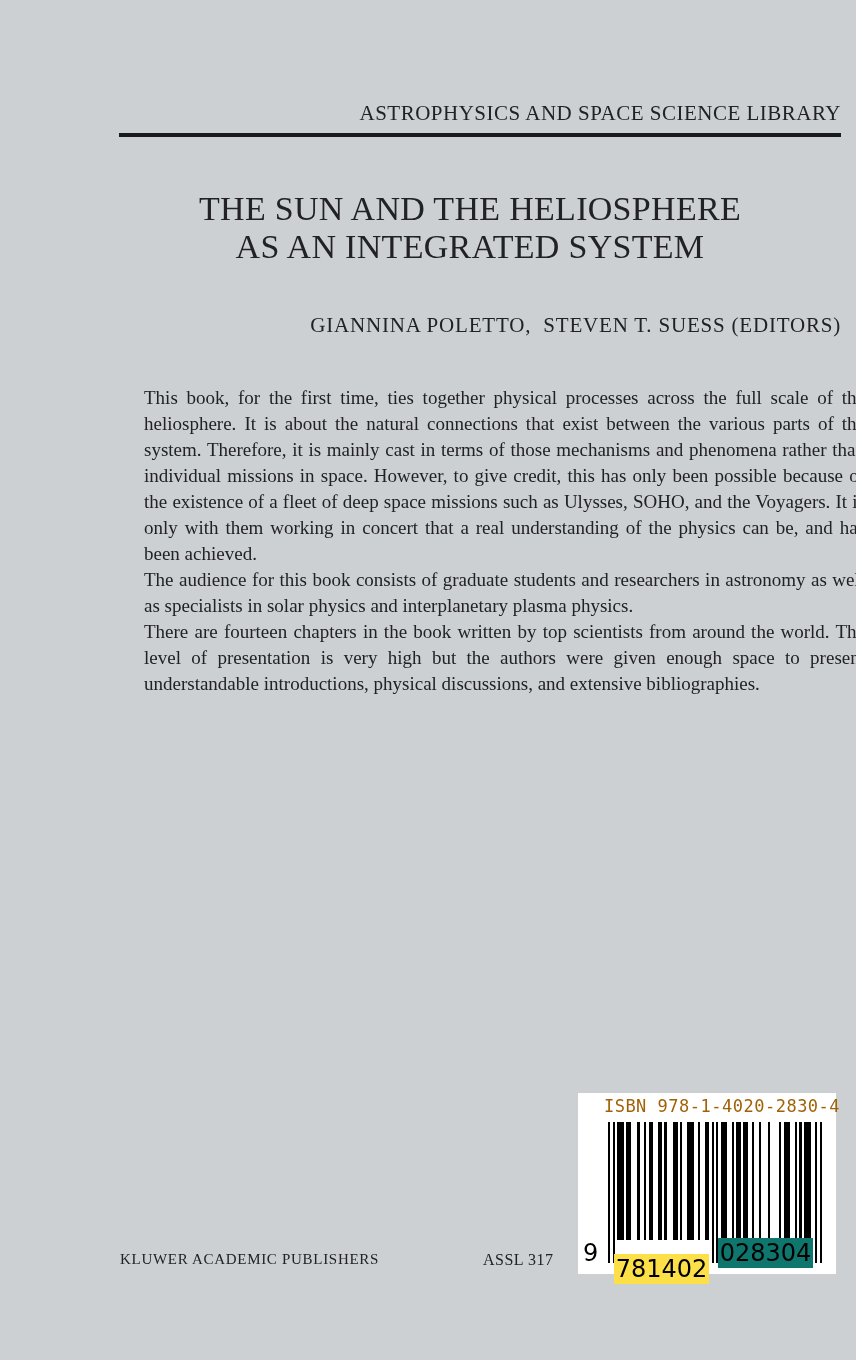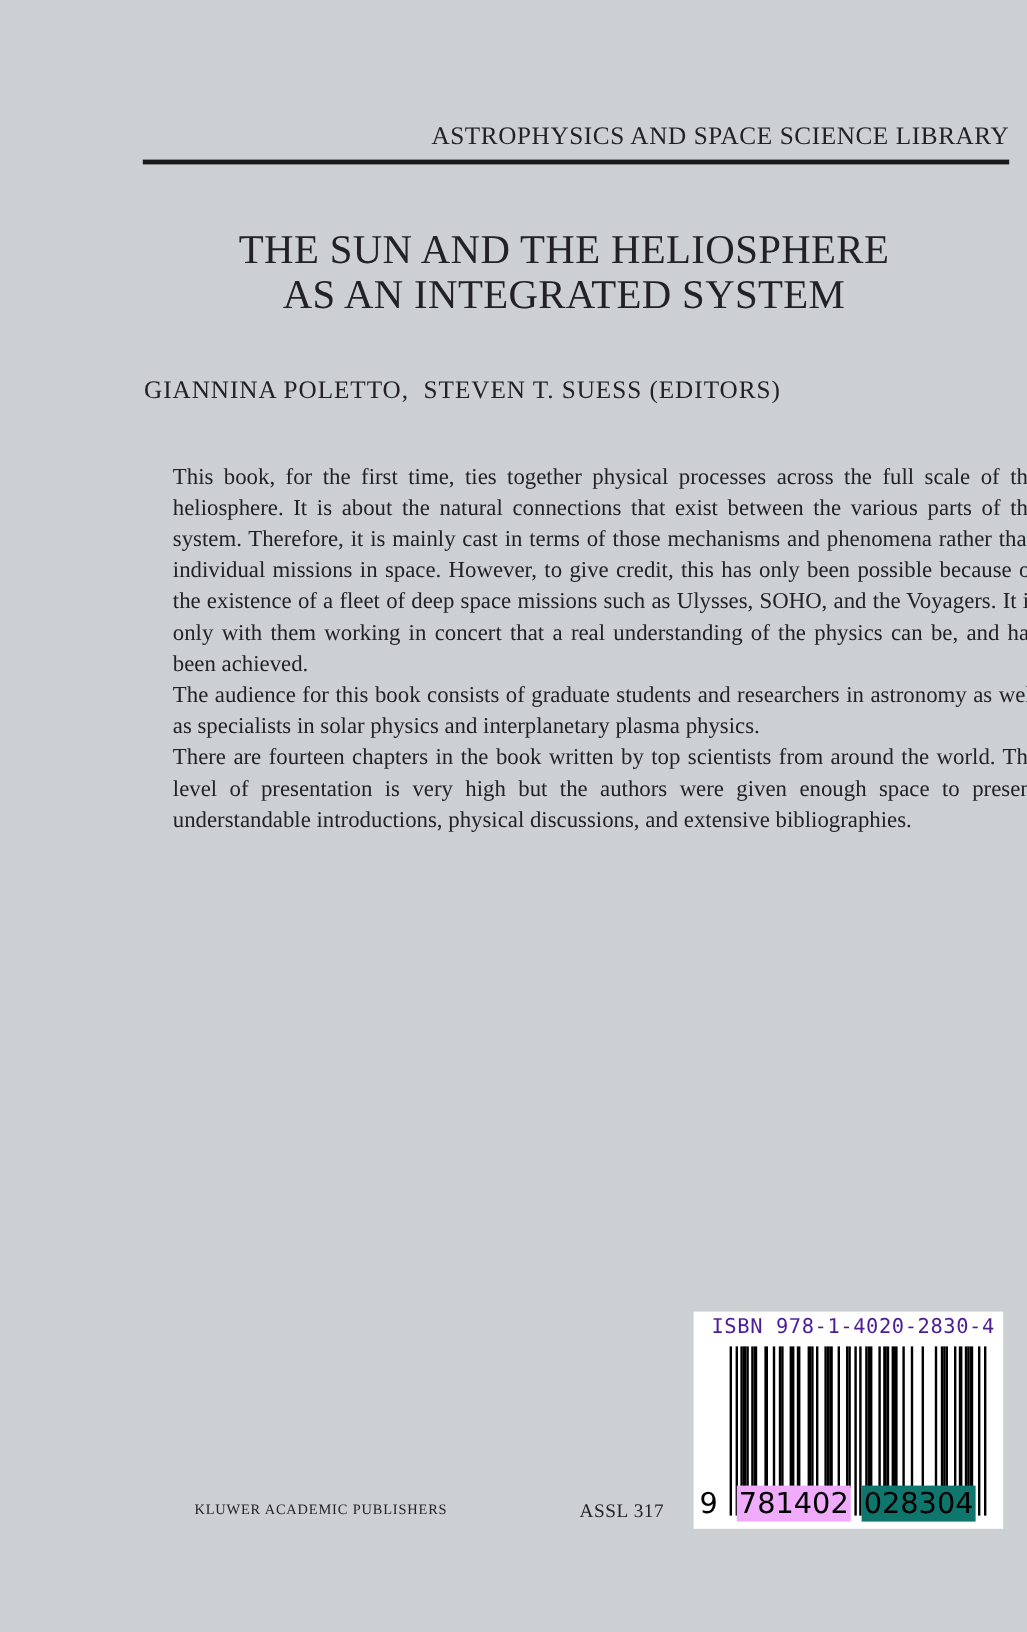--- a/index.html
+++ b/index.html
@@ -45,21 +45,21 @@
     line-height: 38px;
     font-weight: normal;
     margin: 0;
     letter-spacing: 0.3px;
   }
   .editors {
     position: absolute;
     top: 313px;
     left: 120px;
     width: 721px;
-    text-align: left;
+    text-align: right;
     font-size: 21px;
     letter-spacing: 0.8px;
     white-space: pre;
   }
   .synopsis {
     position: absolute;
     top: 385px;
     left: 120px;
     width: 721px;
     font-size: 19px;
@@ -72,27 +72,27 @@
     position: absolute;
     left: 578px;
     top: 1093px;
     width: 258px;
     height: 181px;
     background: #ffffff;
   }
   .isbn-line {
     position: absolute;
     top: 3px;
-    left: 4px;
+    left: 15px;
     width: 258px;
     text-align: center;
     font-family: "DejaVu Sans Mono", monospace;
     font-size: 17px;
     letter-spacing: 0.5px;
-    color: #4c1d95;
+    color: #a16207;
     white-space: nowrap;
   }
   .bars {
     position: absolute;
     left: 30px;
     top: 29px;
     width: 214px;
     height: 141px;
     display: flex;
     align-items: flex-start;
@@ -105,30 +105,29 @@
     top: 145px;
     left: 0;
     width: 258px;
     height: 32px;
     font-family: "DejaVu Sans", sans-serif;
     font-size: 24px;
     color: #000;
   }
   .digits span { position: absolute; top: 0; line-height: 30px; }
   .digit-first { left: 5px; }
-  .digit-group1 { left: 36px; width: 95px; text-align: center; background: #f0abfc; }
+  .digit-group1 { left: 36px; width: 95px; text-align: center; background: #fde047; margin-top: 16px; }
   .digit-group2 { left: 140px; width: 95px; text-align: center; background: #0f766e; }
   .footer-publisher {
     position: absolute;
     top: 1251px;
     left: 120px;
-    font-size: 12px;
+    font-size: 15px;
     letter-spacing: 0.7px;
     white-space: nowrap;
-    margin-left: 42px;
   }
   .footer-series-code {
     position: absolute;
     top: 1251px;
     left: 483px;
     font-size: 16px;
     letter-spacing: 0.5px;
     white-space: nowrap;
   }
 </style>

